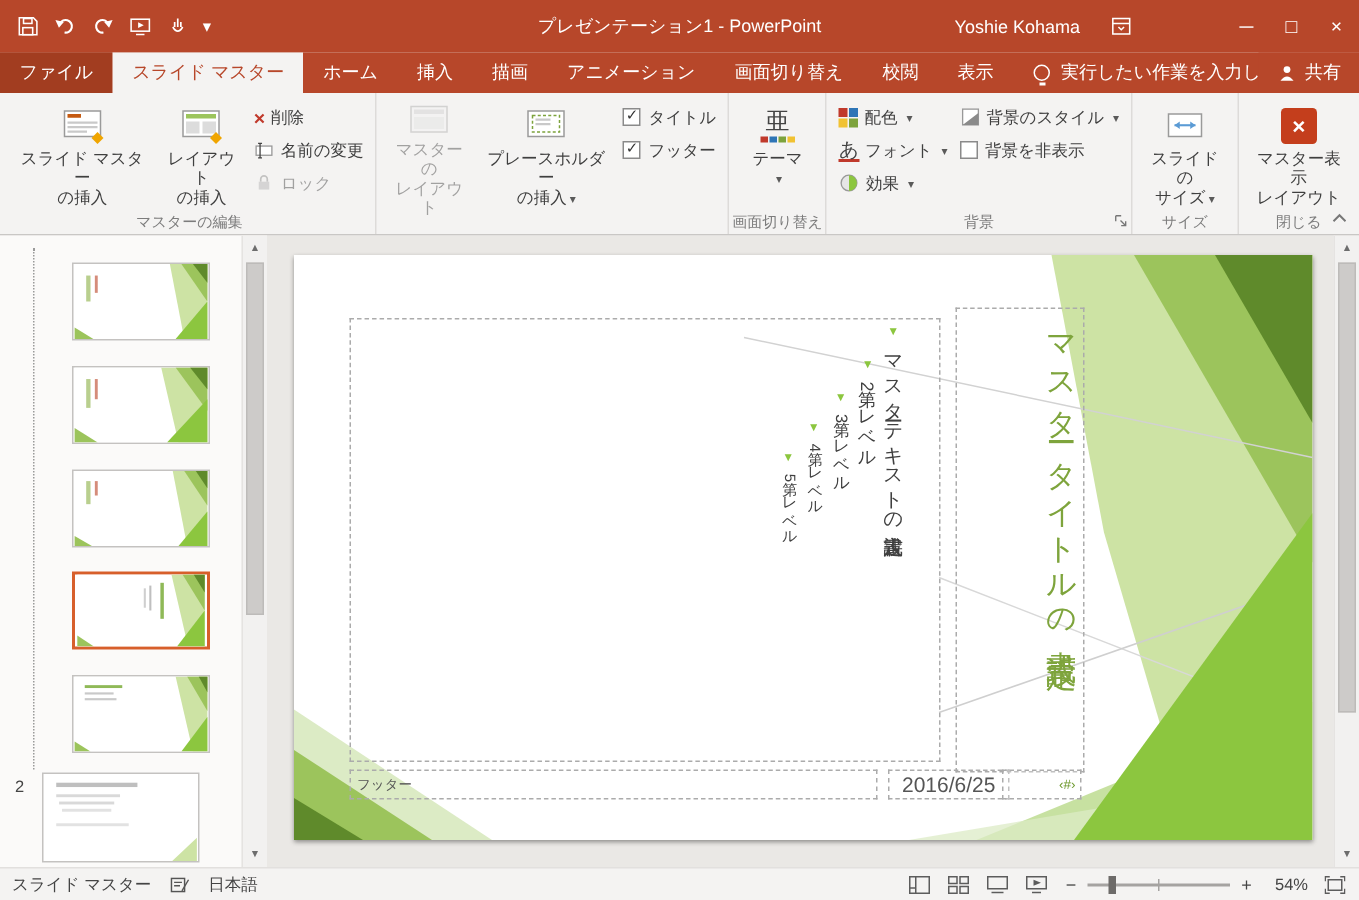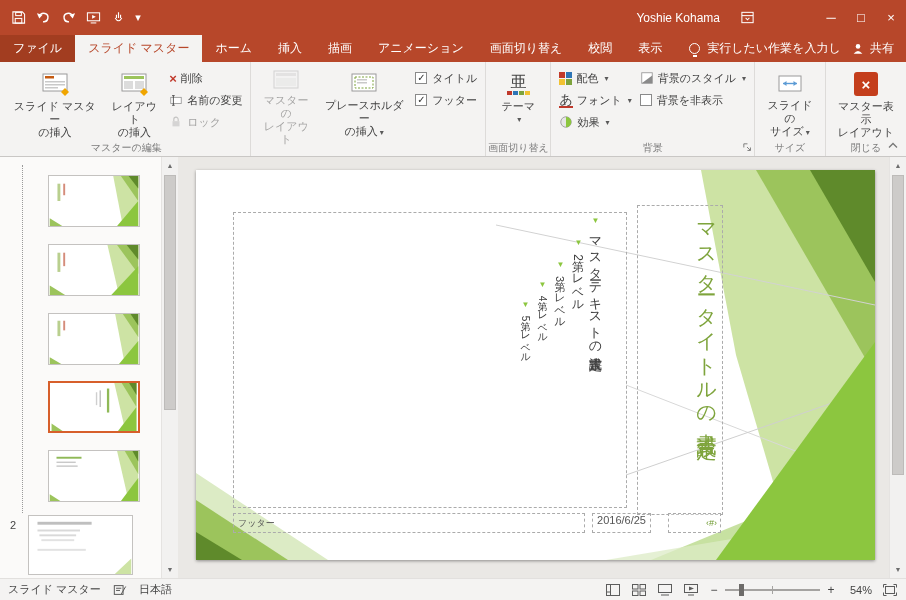--- a/index.html
+++ b/index.html
@@ -69,21 +69,21 @@
   .panelthumb{top:18px;height:235px}
   .editthumb{top:18px;height:300px}
 
   .editor{flex:1;position:relative;background:#EAE8E5;overflow:hidden}
   .slide{position:absolute;left:18px;top:13px;width:679px;height:390px;background:#fff;box-shadow:0 1px 3px rgba(0,0,0,.4)}
   .slide-art{position:absolute;left:0;top:0;width:100%;height:100%}
   .ph{position:absolute;border:1px dashed #ABABAB}
   .ph-body{left:37px;top:42px;width:394px;height:296px}
   .ph-title{left:441px;top:35px;width:86px;height:310px}
   .ph-footer{left:37px;top:343px;width:352px;height:20px;font-size:9px;color:#555;display:flex;align-items:center;padding-left:4px}
-  .ph-date{left:396px;top:343px;width:59px;height:20px;font-size:11px;color:#555;display:flex;justify-content:center}
+  .ph-date{left:396px;top:343px;width:81px;height:20px;font-size:14px;color:#555;display:flex;align-items:center;justify-content:center}
   .ph-num{left:472px;top:343px;width:53px;height:20px;font-size:9px;color:#6E9A2F;display:flex;align-items:center;justify-content:flex-end;padding-right:3px;background:rgba(255,255,255,.25)}
   .title-v{position:absolute;top:4px;right:3px;height:252px;writing-mode:vertical-rl;font-size:20px;line-height:24px;letter-spacing:2px;color:#7EA43C;white-space:normal}
   .body-v{position:absolute;top:3px;right:22px;writing-mode:vertical-rl;color:#404040}
   .lvl{line-height:17px}
   .lvl .blt{color:#8CC63F;font-size:8px;margin-inline-end:4px}
   .l1{font-size:13px;padding-top:0}
   .l2{font-size:12px;padding-top:22px}
   .l3{font-size:11px;padding-top:44px}
   .l4{font-size:10px;padding-top:64px}
   .l5{font-size:10px;padding-top:84px}
@@ -138,20 +138,21 @@
       </button>
       <button class="qbtn">
         <svg width="15" height="15" viewBox="0 0 16 16" fill="none" stroke="#fff" stroke-width="1.2">
             <path d="M8 2.5 v6 M5.8 5 v3.5 M10.2 5 v3.5 M4.5 8.5 q3.5 6 7 0"></path>
           </svg>
       </button>
       <button class="qbtn narrow">
           <span>▾</span>
         </button>
     </div>
+    <div class="title-text">プレゼンテーション1 - PowerPoint</div>
     <div class="user-name">Yoshie Kohama</div>
     <div class="win-controls">
       <button class="win-btn rdo">
         <svg width="15" height="15" viewBox="0 0 16 16" fill="none" stroke="#fff" stroke-width="1.1">
             <rect x="2" y="2.5" width="12" height="11"></rect>
             <line x1="2" y1="6" x2="14" y2="6"></line>
             <polyline points="6,8.5 8,10.5 10,8.5"></polyline>
           </svg>
       </button>
       <button class="win-btn">

